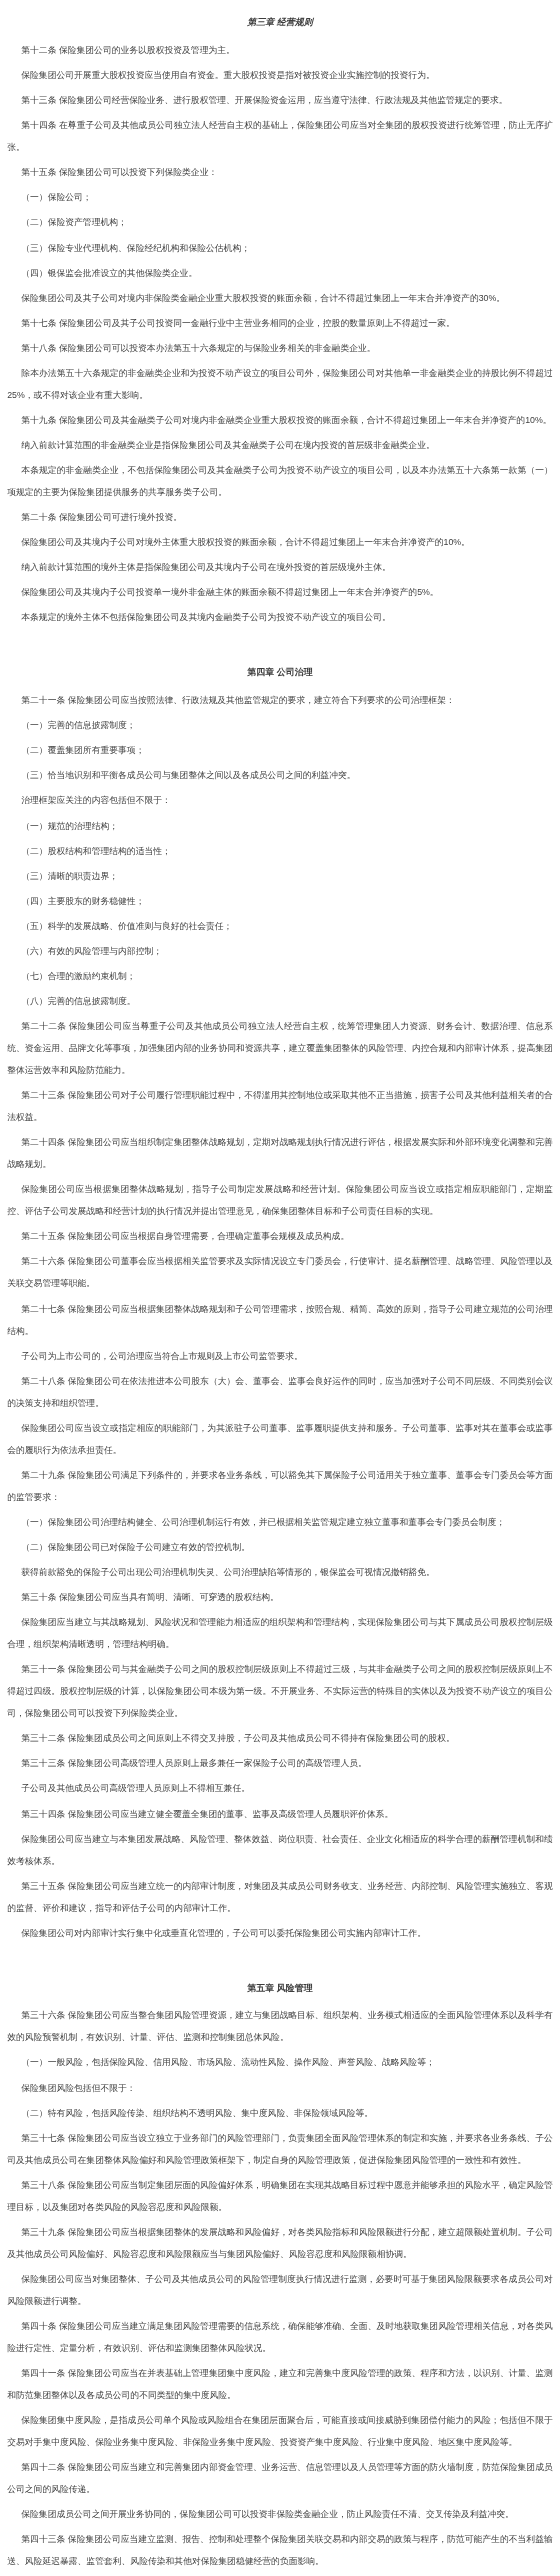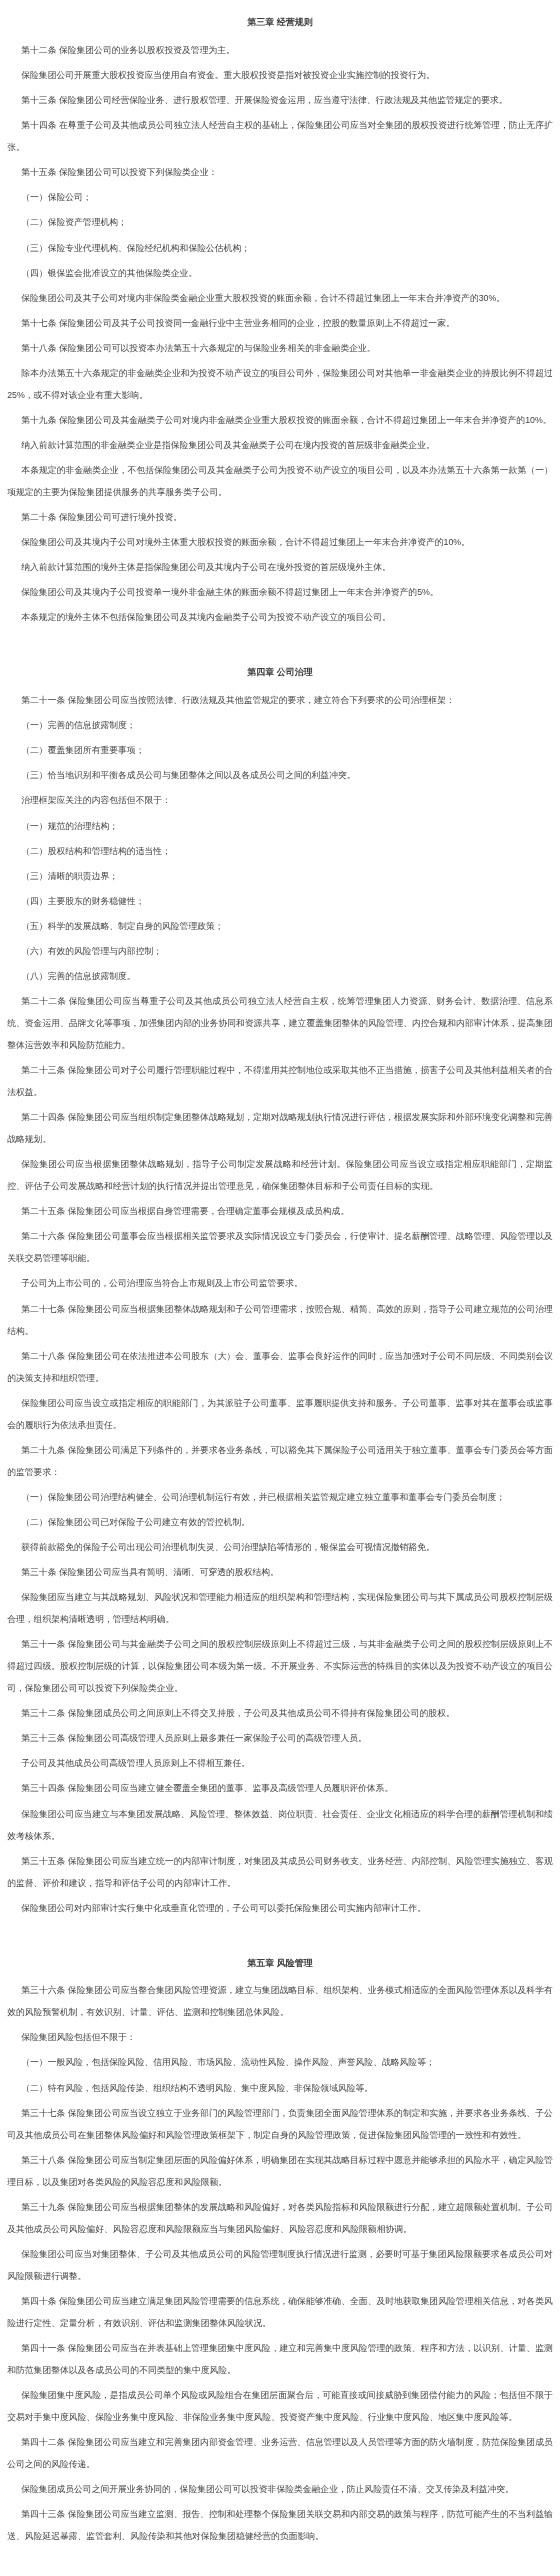--- a/index.html
+++ b/index.html
@@ -28,20 +28,21 @@
   .doc-body h2.chapter {
     font-size: 9px;
     font-weight: 600;
     text-align: center;
     text-indent: 0;
     margin: 32px 0 6.2px 0;
     color: #3d3d3d;
   }
   .doc-body h2.chapter:first-child {
     margin-top: 4.1px;
+    font-style: italic;
   }
 </style>
 </head>
 <body>
 
 <div class="page">
   <main class="doc-body">
       <h2 class="chapter">第三章 经营规则</h2>
       <p>第十二条 保险集团公司的业务以股权投资及管理为主。</p>
       <p>保险集团公司开展重大股权投资应当使用自有资金。重大股权投资是指对被投资企业实施控制的投资行为。</p>
@@ -67,51 +68,52 @@
       <h2 class="chapter">第四章 公司治理</h2>
       <p>第二十一条 保险集团公司应当按照法律、行政法规及其他监管规定的要求，建立符合下列要求的公司治理框架：</p>
       <p>（一）完善的信息披露制度；</p>
       <p>（二）覆盖集团所有重要事项；</p>
       <p>（三）恰当地识别和平衡各成员公司与集团整体之间以及各成员公司之间的利益冲突。</p>
       <p>治理框架应关注的内容包括但不限于：</p>
       <p>（一）规范的治理结构；</p>
       <p>（二）股权结构和管理结构的适当性；</p>
       <p>（三）清晰的职责边界；</p>
       <p>（四）主要股东的财务稳健性；</p>
-      <p>（五）科学的发展战略、制定自身的风险管理政策；</p>
+      <p>（五）科学的发展战略、价值准则与良好的社会责任；</p>
       <p>（六）有效的风险管理与内部控制；</p>
+      <p>（七）合理的激励约束机制；</p>
       <p>（八）完善的信息披露制度。</p>
       <p>第二十二条 保险集团公司应当尊重子公司及其他成员公司独立法人经营自主权，统筹管理集团人力资源、财务会计、数据治理、信息系统、资金运用、品牌文化等事项，加强集团内部的业务协同和资源共享，建立覆盖集团整体的风险管理、内控合规和内部审计体系，提高集团整体运营效率和风险防范能力。</p>
       <p>第二十三条 保险集团公司对子公司履行管理职能过程中，不得滥用其控制地位或采取其他不正当措施，损害子公司及其他利益相关者的合法权益。</p>
       <p>第二十四条 保险集团公司应当组织制定集团整体战略规划，定期对战略规划执行情况进行评估，根据发展实际和外部环境变化调整和完善战略规划。</p>
       <p>保险集团公司应当根据集团整体战略规划，指导子公司制定发展战略和经营计划。保险集团公司应当设立或指定相应职能部门，定期监控、评估子公司发展战略和经营计划的执行情况并提出管理意见，确保集团整体目标和子公司责任目标的实现。</p>
       <p>第二十五条 保险集团公司应当根据自身管理需要，合理确定董事会规模及成员构成。</p>
       <p>第二十六条 保险集团公司董事会应当根据相关监管要求及实际情况设立专门委员会，行使审计、提名薪酬管理、战略管理、风险管理以及关联交易管理等职能。</p>
+      <p>第二十七条 保险集团公司应当根据集团整体战略规划和子公司管理需求，按照合规、精简、高效的原则，指导子公司建立规范的公司治理结构。</p>
       <p>子公司为上市公司的，公司治理应当符合上市规则及上市公司监管要求。</p>
-      <p>第二十七条 保险集团公司应当根据集团整体战略规划和子公司管理需求，按照合规、精简、高效的原则，指导子公司建立规范的公司治理结构。</p>
       <p>第二十八条 保险集团公司在依法推进本公司股东（大）会、董事会、监事会良好运作的同时，应当加强对子公司不同层级、不同类别会议的决策支持和组织管理。</p>
       <p>保险集团公司应当设立或指定相应的职能部门，为其派驻子公司董事、监事履职提供支持和服务。子公司董事、监事对其在董事会或监事会的履职行为依法承担责任。</p>
       <p>第二十九条 保险集团公司满足下列条件的，并要求各业务条线，可以豁免其下属保险子公司适用关于独立董事、董事会专门委员会等方面的监管要求：</p>
       <p>（一）保险集团公司治理结构健全、公司治理机制运行有效，并已根据相关监管规定建立独立董事和董事会专门委员会制度；</p>
       <p>（二）保险集团公司已对保险子公司建立有效的管控机制。</p>
       <p>获得前款豁免的保险子公司出现公司治理机制失灵、公司治理缺陷等情形的，银保监会可视情况撤销豁免。</p>
       <p>第三十条 保险集团公司应当具有简明、清晰、可穿透的股权结构。</p>
       <p>保险集团应当建立与其战略规划、风险状况和管理能力相适应的组织架构和管理结构，实现保险集团公司与其下属成员公司股权控制层级合理，组织架构清晰透明，管理结构明确。</p>
       <p>第三十一条 保险集团公司与其金融类子公司之间的股权控制层级原则上不得超过三级，与其非金融类子公司之间的股权控制层级原则上不得超过四级。股权控制层级的计算，以保险集团公司本级为第一级。不开展业务、不实际运营的特殊目的实体以及为投资不动产设立的项目公司，保险集团公司可以投资下列保险类企业。</p>
       <p>第三十二条 保险集团成员公司之间原则上不得交叉持股，子公司及其他成员公司不得持有保险集团公司的股权。</p>
       <p>第三十三条 保险集团公司高级管理人员原则上最多兼任一家保险子公司的高级管理人员。</p>
       <p>子公司及其他成员公司高级管理人员原则上不得相互兼任。</p>
       <p>第三十四条 保险集团公司应当建立健全覆盖全集团的董事、监事及高级管理人员履职评价体系。</p>
       <p>保险集团公司应当建立与本集团发展战略、风险管理、整体效益、岗位职责、社会责任、企业文化相适应的科学合理的薪酬管理机制和绩效考核体系。</p>
       <p>第三十五条 保险集团公司应当建立统一的内部审计制度，对集团及其成员公司财务收支、业务经营、内部控制、风险管理实施独立、客观的监督、评价和建议，指导和评估子公司的内部审计工作。</p>
       <p>保险集团公司对内部审计实行集中化或垂直化管理的，子公司可以委托保险集团公司实施内部审计工作。</p>
       <h2 class="chapter">第五章 风险管理</h2>
       <p>第三十六条 保险集团公司应当整合集团风险管理资源，建立与集团战略目标、组织架构、业务模式相适应的全面风险管理体系以及科学有效的风险预警机制，有效识别、计量、评估、监测和控制集团总体风险。</p>
+      <p>（一）一般风险，包括保险风险、信用风险、市场风险、流动性风险、操作风险、声誉风险、战略风险等；</p>
       <p>保险集团风险包括但不限于：</p>
-      <p>（一）一般风险，包括保险风险、信用风险、市场风险、流动性风险、操作风险、声誉风险、战略风险等；</p>
       <p>（二）特有风险，包括风险传染、组织结构不透明风险、集中度风险、非保险领域风险等。</p>
       <p>第三十七条 保险集团公司应当设立独立于业务部门的风险管理部门，负责集团全面风险管理体系的制定和实施，并要求各业务条线、子公司及其他成员公司在集团整体风险偏好和风险管理政策框架下，制定自身的风险管理政策，促进保险集团风险管理的一致性和有效性。</p>
       <p>第三十八条 保险集团公司应当制定集团层面的风险偏好体系，明确集团在实现其战略目标过程中愿意并能够承担的风险水平，确定风险管理目标，以及集团对各类风险的风险容忍度和风险限额。</p>
       <p>第三十九条 保险集团公司应当根据集团整体的发展战略和风险偏好，对各类风险指标和风险限额进行分配，建立超限额处置机制。子公司及其他成员公司风险偏好、风险容忍度和风险限额应当与集团风险偏好、风险容忍度和风险限额相协调。</p>
       <p>保险集团公司应当对集团整体、子公司及其他成员公司的风险管理制度执行情况进行监测，必要时可基于集团风险限额要求各成员公司对风险限额进行调整。</p>
       <p>第四十条 保险集团公司应当建立满足集团风险管理需要的信息系统，确保能够准确、全面、及时地获取集团风险管理相关信息，对各类风险进行定性、定量分析，有效识别、评估和监测集团整体风险状况。</p>
       <p>第四十一条 保险集团公司应当在并表基础上管理集团集中度风险，建立和完善集中度风险管理的政策、程序和方法，以识别、计量、监测和防范集团整体以及各成员公司的不同类型的集中度风险。</p>
       <p>保险集团集中度风险，是指成员公司单个风险或风险组合在集团层面聚合后，可能直接或间接威胁到集团偿付能力的风险；包括但不限于交易对手集中度风险、保险业务集中度风险、非保险业务集中度风险、投资资产集中度风险、行业集中度风险、地区集中度风险等。</p>
       <p>第四十二条 保险集团公司应当建立和完善集团内部资金管理、业务运营、信息管理以及人员管理等方面的防火墙制度，防范保险集团成员公司之间的风险传递。</p>
       <p>保险集团成员公司之间开展业务协同的，保险集团公司可以投资非保险类金融企业，防止风险责任不清、交叉传染及利益冲突。</p>

